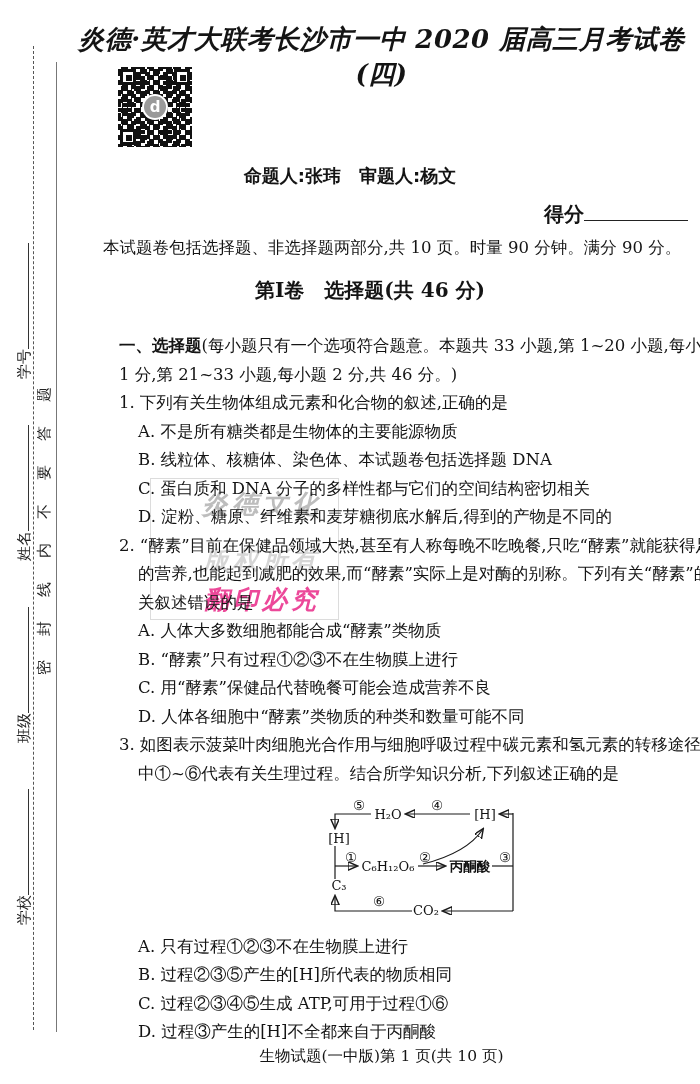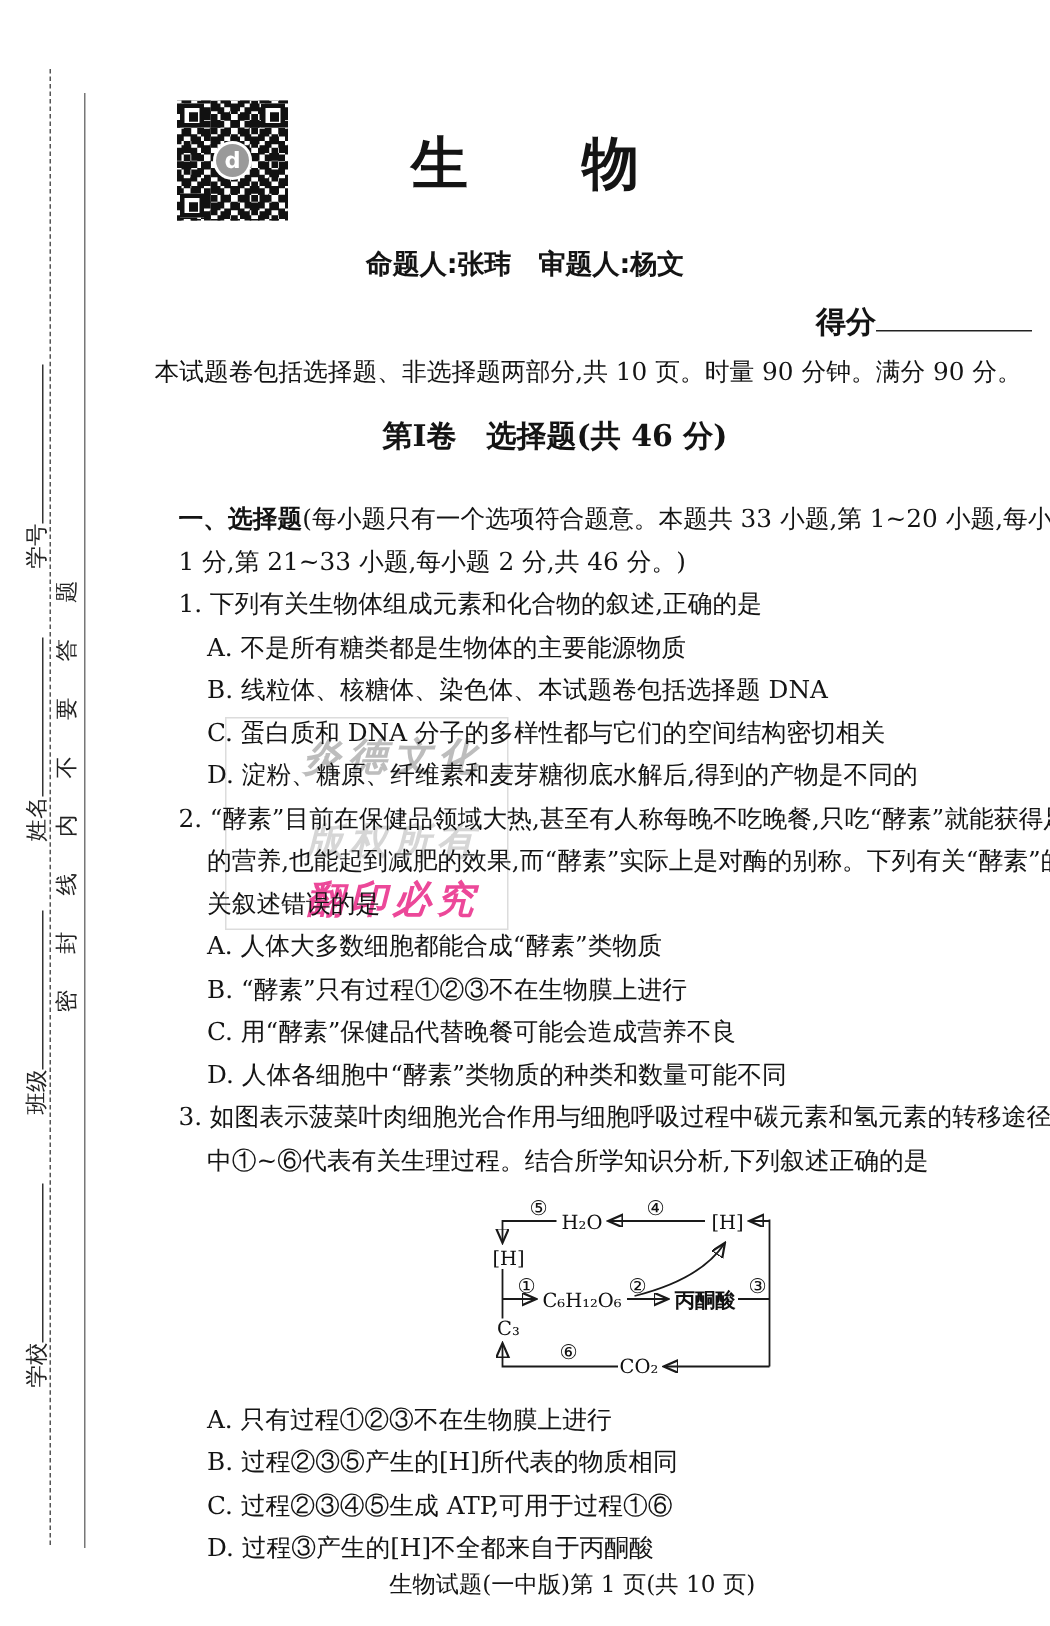--- a/index.html
+++ b/index.html
@@ -78,31 +78,31 @@
     <span class="fld"><span>学校</span><span class="fld-blank"></span></span><span class="fld"><span>班级</span><span class="fld-blank"></span></span><span class="fld"><span>姓名</span><span class="fld-blank"></span></span><span class="fld"><span>学号</span><span class="fld-blank"></span></span>
   </div>
   <div class="side-seal-text">密封线内不要答题</div>
 
   <div class="watermark">
     <div class="wm-l1">炎德文化</div>
     <div class="wm-l2">版权所有</div>
     <div class="wm-l3">翻印必究</div>
   </div>
 
+  <div class="series-title">炎德·英才大联考长沙市一中 2020 届高三月考试卷(四)</div>
 
   <div class="qr">
     <div class="qr-finder qr-f-tl"></div>
     <div class="qr-finder qr-f-tr"></div>
     <div class="qr-finder qr-f-bl"></div>
     <div class="qr-logo">
       <div class="qr-logo-inner">d</div>
     </div>
   </div>
 
-  <div class="subject-title">生　　物</div>
   <div class="setters">命题人:张玮　审题人:杨文</div>
 
   <div class="score-row">
     <span>得分</span><span class="score-blank"></span>
   </div>
 
   <div class="notice">本试题卷包括选择题、非选择题两部分,共 10 页。时量 90 分钟。满分 90 分。</div>
   <div class="section-title">第Ⅰ卷　选择题(共 46 分)</div>
 
   <div class="flow">

